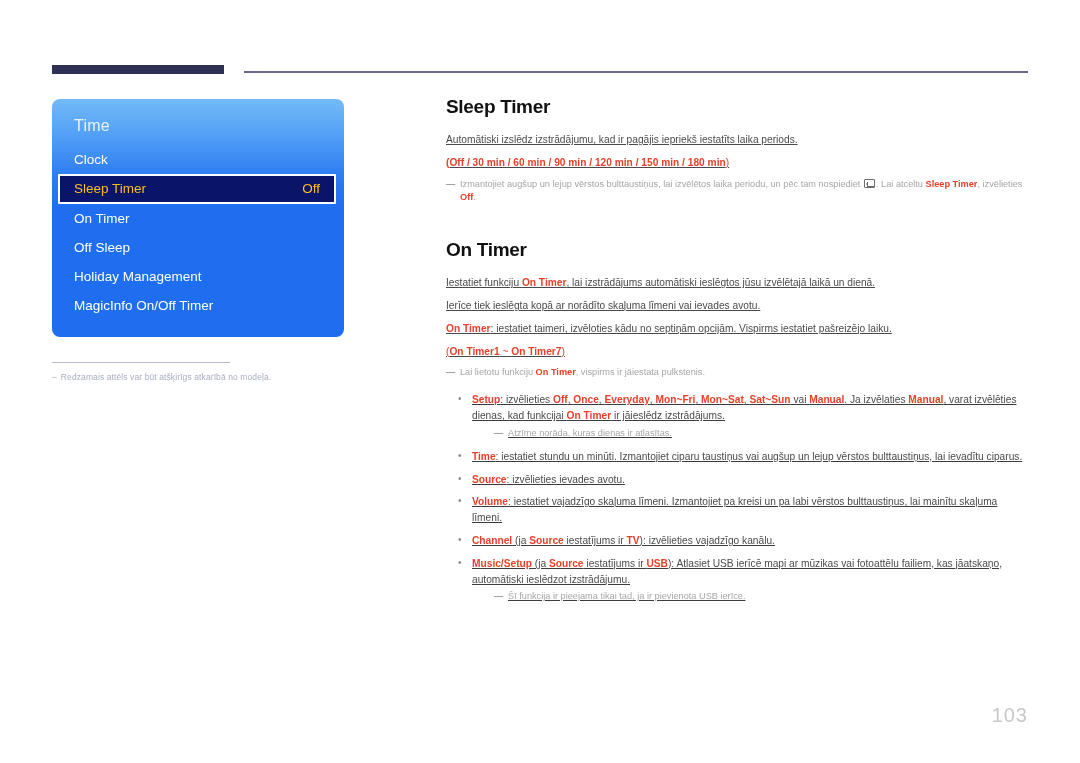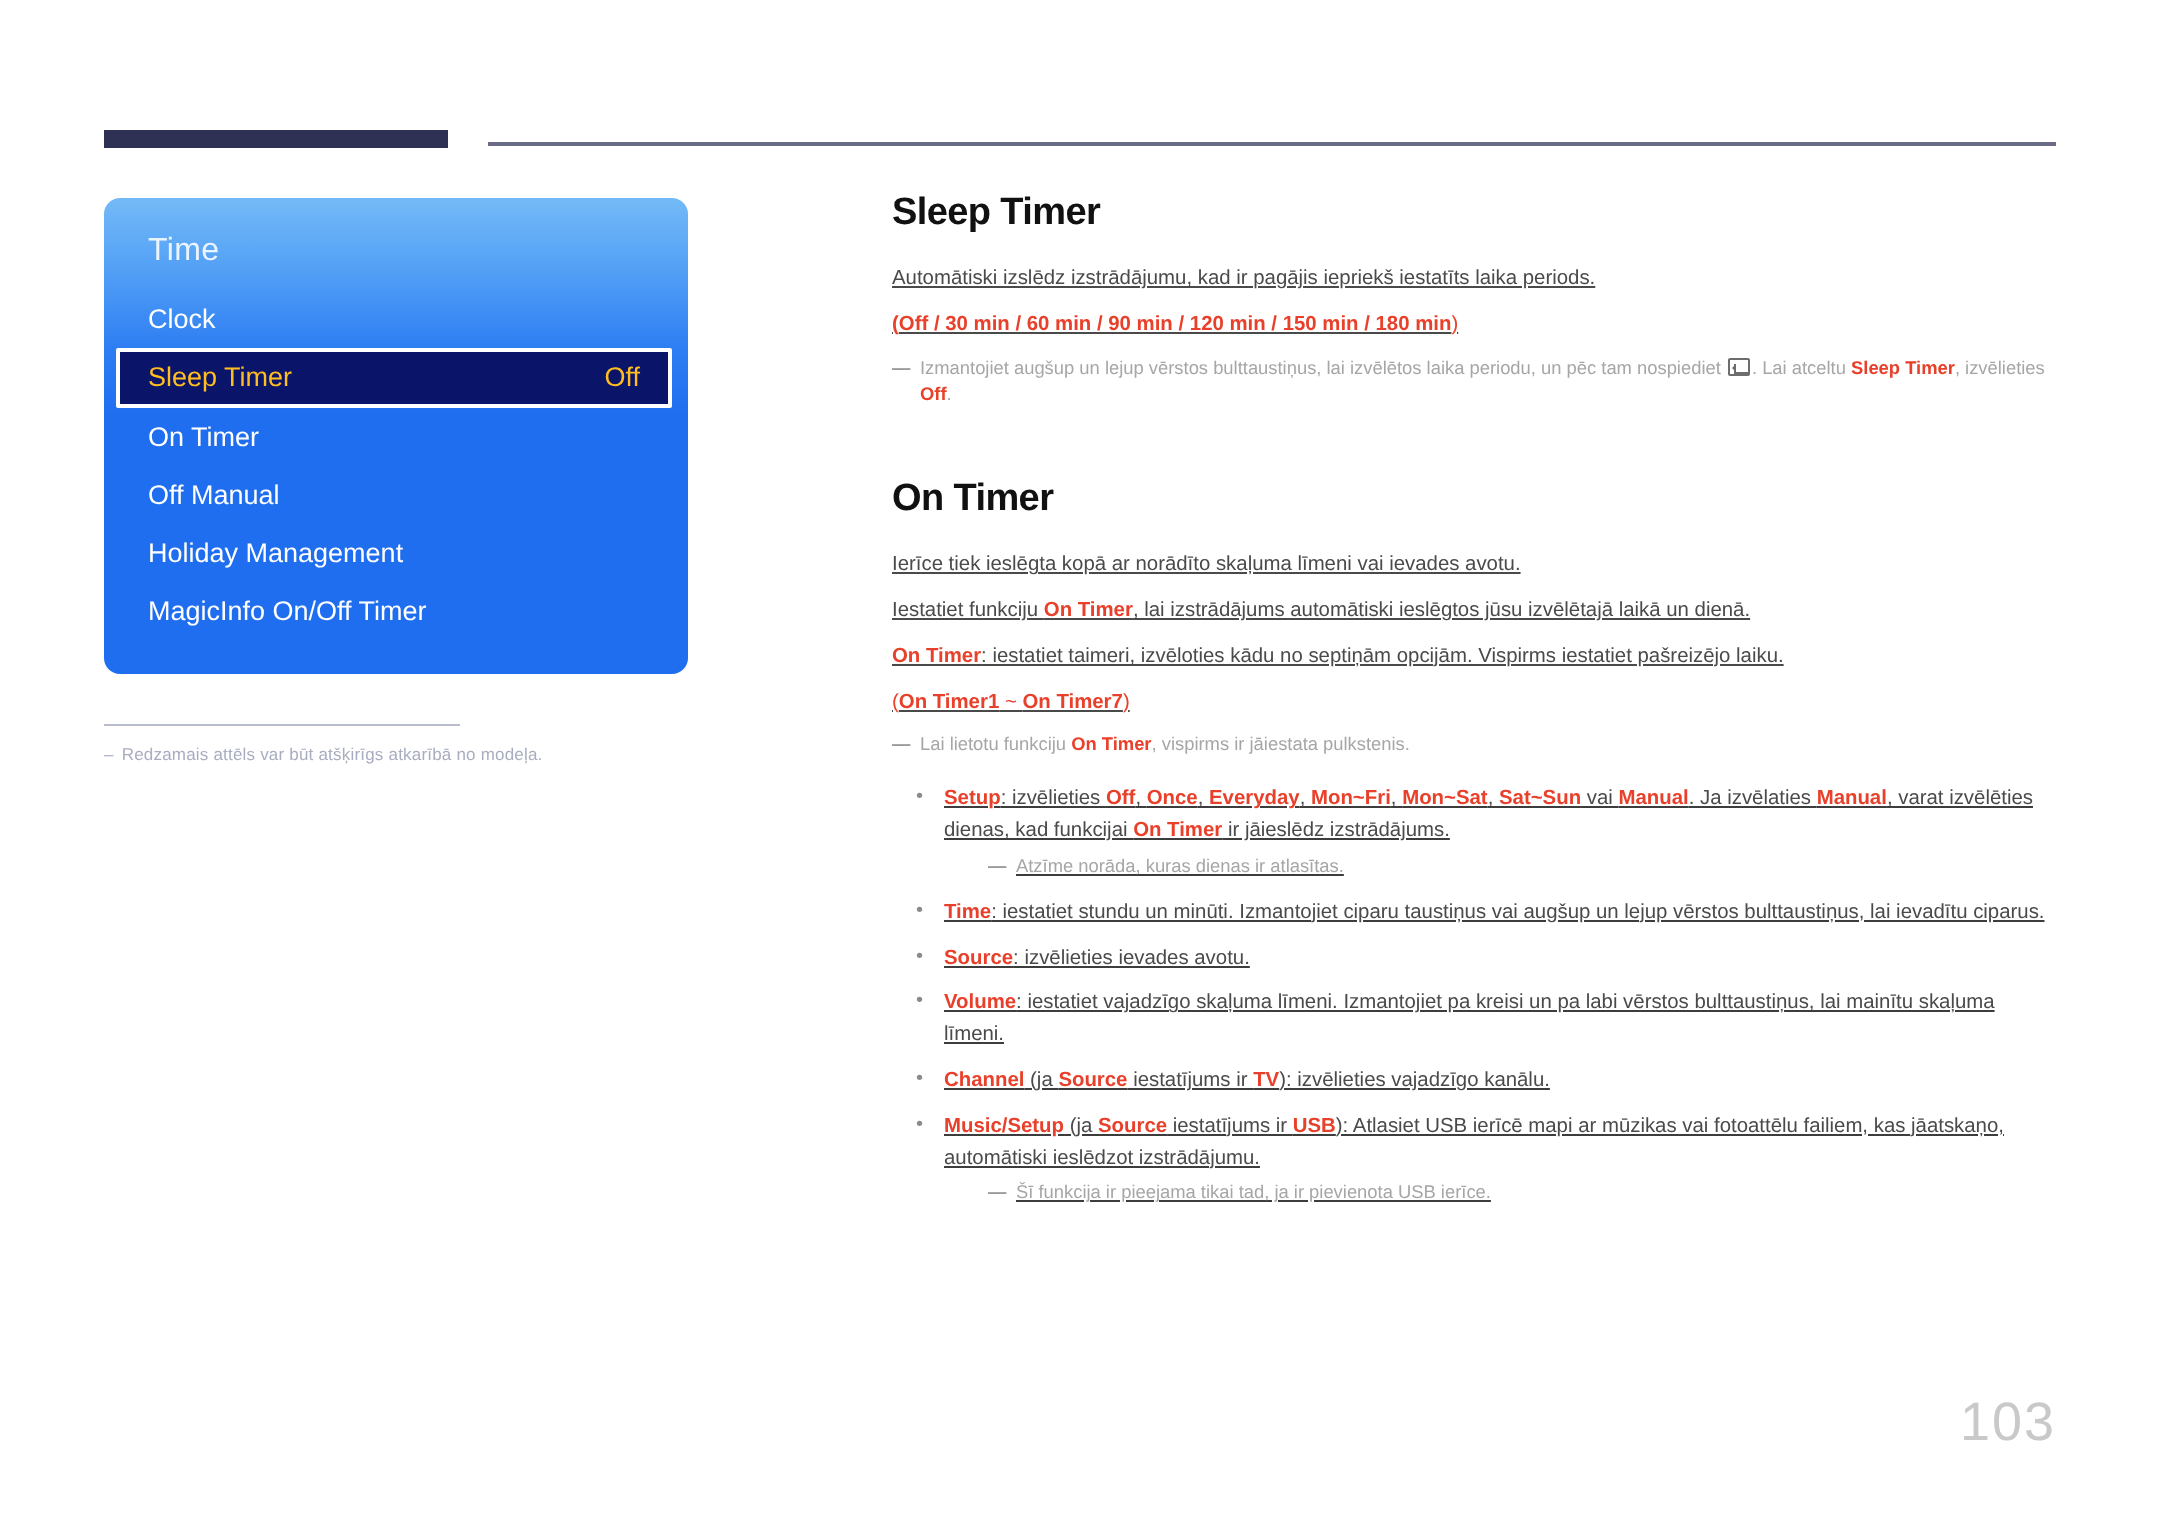--- a/index.html
+++ b/index.html
@@ -161,21 +161,21 @@
     width:0; height:0;
     border-top:2px solid transparent;
     border-bottom:2px solid transparent;
     border-right:2.5px solid #6d6d6d;
   }
 
   
   #page-number {
     position:absolute;
     right:52px; bottom:36px;
-    font-size:27px;
+    font-size:20px;
     color:#c9c9c9;
     letter-spacing:1px;
   }
 </style>
 </head>
 <body>
 
 <div id="header-bars">
   <div class="bar-thick"></div>
   <div class="bar-rule"></div>
@@ -193,21 +193,21 @@
     <div class="osd-item selected">
       <span>Sleep Timer</span>
       <span class="val">Off</span>
     </div>
 
     <div class="osd-item">
       <span>On Timer</span>
     </div>
 
     <div class="osd-item">
-      <span>Off Manual</span>
+      <span>Off Sleep</span>
     </div>
 
     <div class="osd-item">
       <span>Holiday Management</span>
     </div>
 
     <div class="osd-item">
       <span>MagicInfo On/Off Timer</span>
     </div>
   </div>
@@ -227,25 +227,25 @@
   <p class="body">
     <span class="accent">(</span><span class="accent">Off / 30 min / 60 min / 90 min / 120 min / 150 min / 180 min</span><span class="accent-plain">)</span>
   </p>
 
   <div class="note">
     <span class="nd">—</span><span>Izmantojiet augšup un lejup vērstos bulttaustiņus, lai izvēlētos laika periodu, un pēc tam nospiediet </span><span class="enterkey"></span><span>. Lai atceltu </span><span class="accent">Sleep Timer</span><span>, izvēlieties </span><span class="accent">Off</span><span>.</span>
   </div>
 
   <h2 class="sec-title second">On Timer</h2>
 
+  <p class="body">
+    <span>Iestatiet funkciju </span><span class="accent">On Timer</span><span>, lai izstrādājums automātiski ieslēgtos jūsu izvēlētajā laikā un dienā.</span>
+  </p>
+
   <p class="body">Ierīce tiek ieslēgta kopā ar norādīto skaļuma līmeni vai ievades avotu.</p>
-
-  <p class="body">
-    <span>Iestatiet funkciju </span><span class="accent">On Timer</span><span>, lai izstrādājums automātiski ieslēgtos jūsu izvēlētajā laikā un dienā.</span>
-  </p>
 
   <p class="body">
     <span class="accent">On Timer</span><span>: iestatiet taimeri, izvēloties kādu no septiņām opcijām. Vispirms iestatiet pašreizējo laiku.</span>
   </p>
 
   <p class="body">
     <span class="accent-plain">(</span><span class="accent">On Timer1</span><span class="accent-plain"> ~ </span><span class="accent">On Timer7</span><span class="accent-plain">)</span>
   </p>
 
   <div class="note">

